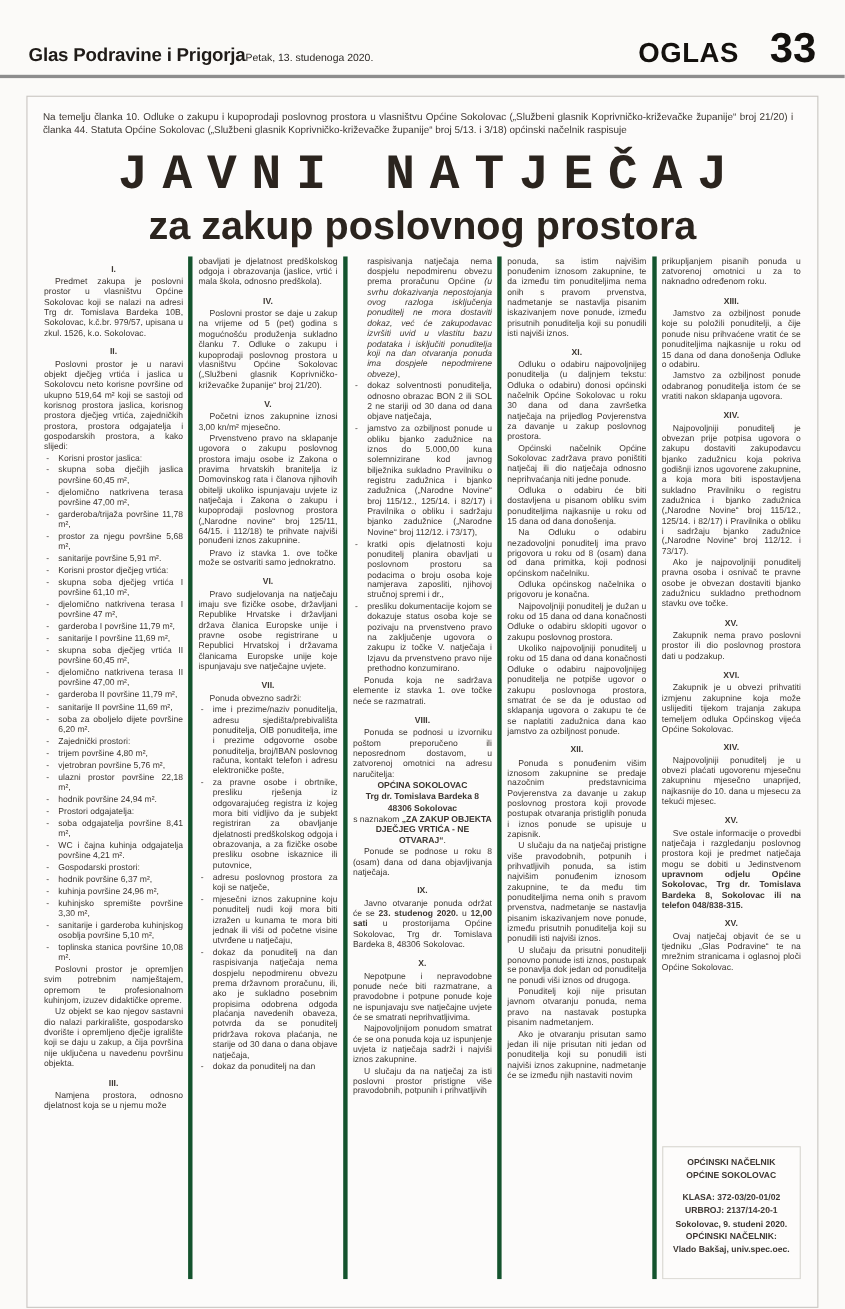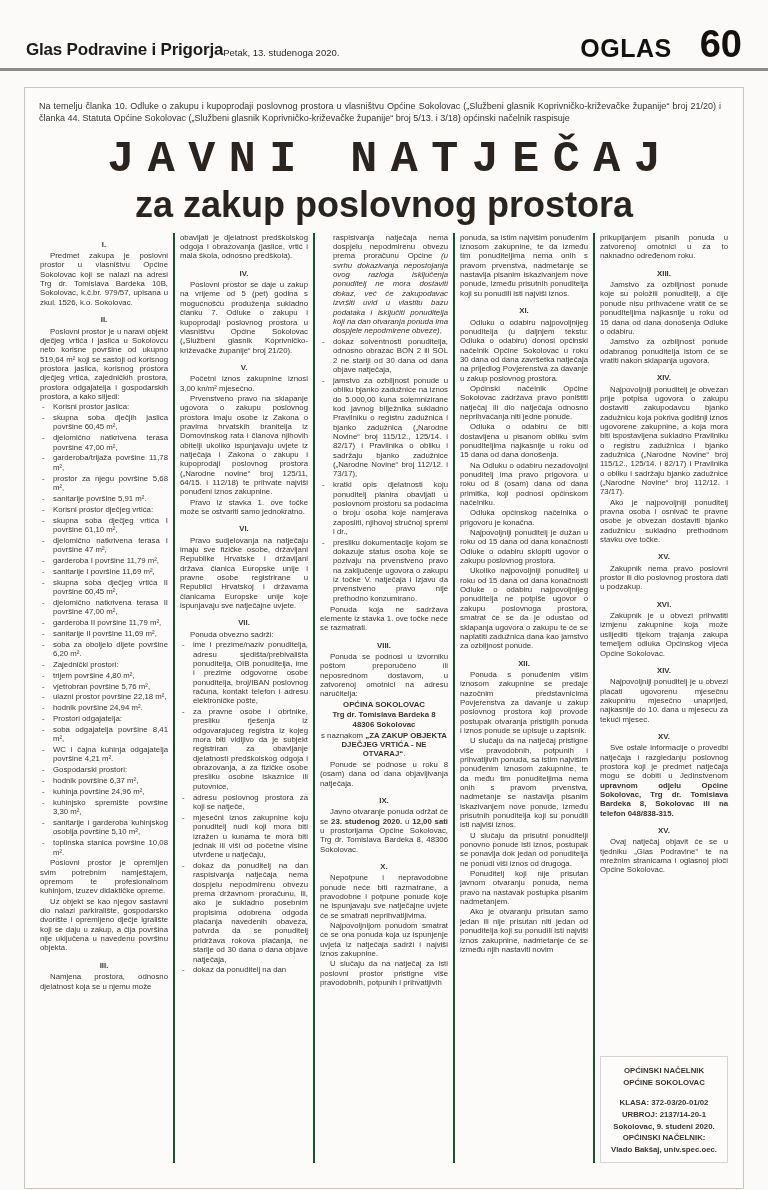--- a/index.html
+++ b/index.html
@@ -41,51 +41,51 @@
     margin:2px 0 8px 0;line-height:1.1;
   }
 
   
   .cols{display:flex;height:930px;overflow:hidden;margin-top:6px;}
   .col{
     flex:1;min-width:0;padding:0 5px;
     font-size:7.8px;line-height:1.2;text-align:justify;
     display:flex;flex-direction:column;
   }
-  .col + .col{border-left:2px solid #14532d;}
+  .col + .col{border-left:4px solid #14532d;}
   .sec-h{text-align:center;font-weight:bold;margin:7px 0 2px 0;flex:none;}
   .para{margin:0 0 1px 0;text-indent:10px;flex:none;}
   .para.noind{text-indent:0;}
   .li{display:flex;margin:0 0 1.5px 0;flex:none;}
   .li .dash{flex:none;width:13px;padding-left:2px;box-sizing:border-box;}
   .li .li-t{flex:1;min-width:0;text-align:justify;}
   .lc{margin:0 0 1.5px 13px;flex:none;}
   .cline{text-align:center;margin:0 0 1px 0;flex:none;}
   .cline.b{font-weight:bold;}
   .sig-box{
     margin-top:auto;flex:none;
     border:1px solid #d8d5d0;background:#fdfcfb;
-    padding:8px 3px 6px 3px;
+    padding:8px 3px 20px 3px;
   }
   .sig-group{margin-top:9px;}
   .sig-group:first-child{margin-top:0;}
   .sig-line{text-align:center;font-weight:bold;line-height:1.5;}
   b{font-weight:bold;} i{font-style:italic;}
 </style>
 </head>
 <body>
 
 <div class="page">
 
   <div class="masthead">
     <span class="paper-name">Glas Podravine i Prigorja</span>
     <span class="issue-date">Petak, 13. studenoga 2020.</span>
     <span class="mast-spacer"></span>
     <span class="section-label">OGLAS</span>
-    <span class="page-number">60</span>
+    <span class="page-number">33</span>
   </div>
 
   <div class="ad-box">
     <div class="preamble">Na temelju članka 10. Odluke o zakupu i kupoprodaji poslovnog prostora u vlasništvu Općine Sokolovac („Službeni glasnik Koprivničko-križevačke županije“ broj 21/20) i članka 44. Statuta Općine Sokolovac („Službeni glasnik Koprivničko-križevačke županije“ broj 5/13. i 3/18) općinski načelnik raspisuje</div>
     <div class="notice-title">JAVNI NATJEČAJ</div>
     <div class="notice-subtitle">za zakup poslovnog prostora</div>
     <div class="cols" id="cols">
         <div class="col">
           <div class="sec-h">I.</div>
           <p class="para">Predmet zakupa je poslovni prostor u vlasništvu Općine Sokolovac koji se nalazi na adresi Trg dr. Tomislava Bardeka 10B, Sokolovac, k.č.br. 979/57, upisana u zkul. 1526, k.o. Sokolovac.</p>

